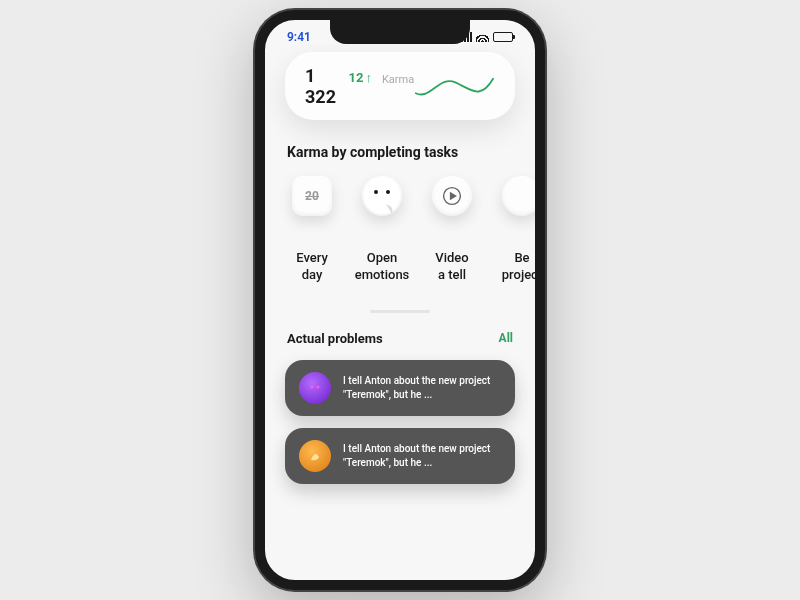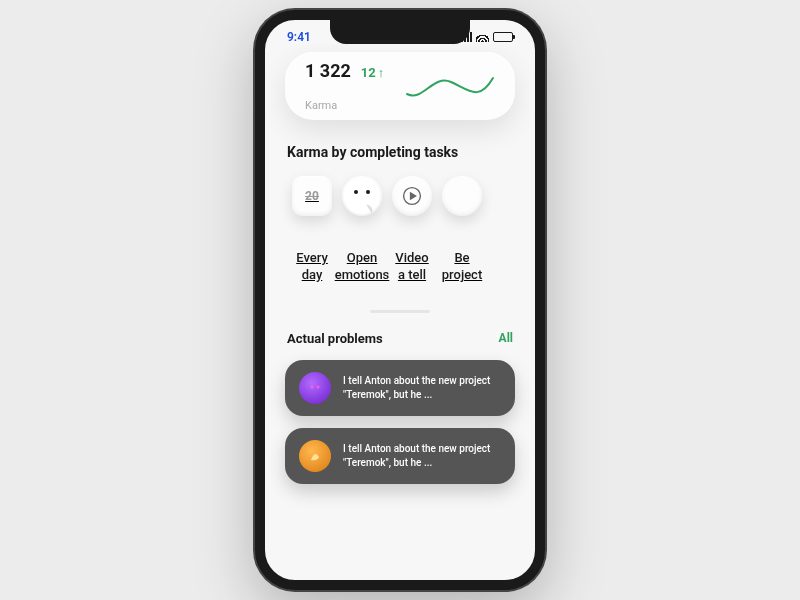--- a/index.html
+++ b/index.html
@@ -52,29 +52,29 @@
   .page-title { font-size: 22px; font-weight: 700; color: #1a1a1a; margin: 10px 0 18px 2px;}
   .karma-card {
     background: #fdfdfd;
     border-radius: 28px;
     padding: 16px 20px;
     box-shadow: 0 10px 28px rgba(0,0,0,0.10), inset 0 1px 0 rgba(255,255,255,0.9);
     display: flex; align-items: center; justify-content: space-between;
     height: 68px;
     margin-bottom: 24px;
   }
-  .karma-left { display:flex; flex-direction:column;gap:10px; }
+  .karma-left { display:flex; flex-direction:row;gap:10px; }
   .karma-row { display:flex; align-items:baseline; gap:10px;}
   .karma-value { font-size: 18px; font-weight: 700; color:#1a1a1a; }
   .karma-delta { font-size: 13px; font-weight:700; color:#2fa360; display:flex; align-items:center; gap:2px;}
   .karma-label { font-size: 11px; color:#a9a9a9; margin-top:8px;}
   .spark { width: 90px; height: 36px; }
   .spark path { fill:none; stroke:#2fa360; stroke-width:2; stroke-linecap:round;}
   .section-title { font-size: 14px; font-weight:700; color:#1a1a1a; margin: 6px 0 16px 2px;}
-  .task-row { display:flex; overflow:visible; padding: 0 2px 10px 2px; text-decoration: underline;}
+  .task-row { display:flex; gap:20px; overflow:visible; padding: 0 2px 10px 2px;}
   .task-item { display:flex; flex-direction:column; align-items:center; width:50px; flex-shrink:0;}
   .task-icon {
     width:40px; height:40px; border-radius:10px;
     background:#fdfdfd;
     box-shadow: 0 6px 14px rgba(0,0,0,0.12), inset 0 1px 1px rgba(255,255,255,0.9), inset 0 -2px 4px rgba(0,0,0,0.06);
     display:flex; align-items:center; justify-content:center;
     margin-bottom:10px;
     position:relative;
   }
   .task-label { font-size:13px; line-height:1.3; color:#1a1a1a; text-align:center; font-weight:500;margin-top:24px;}

